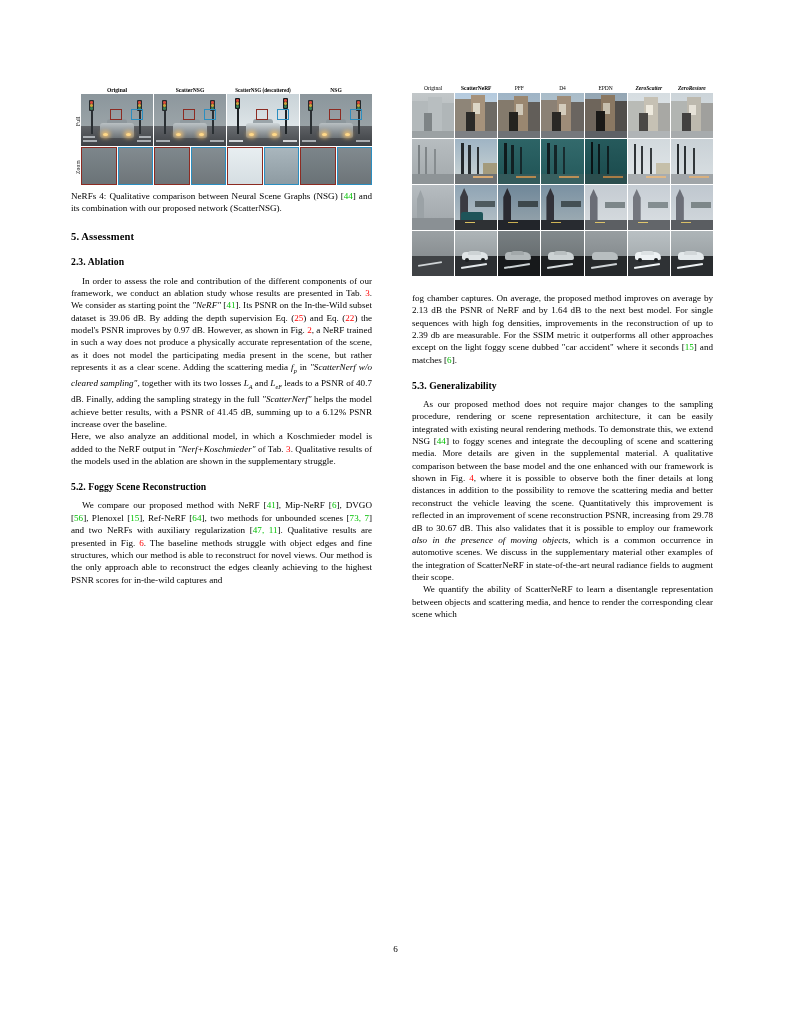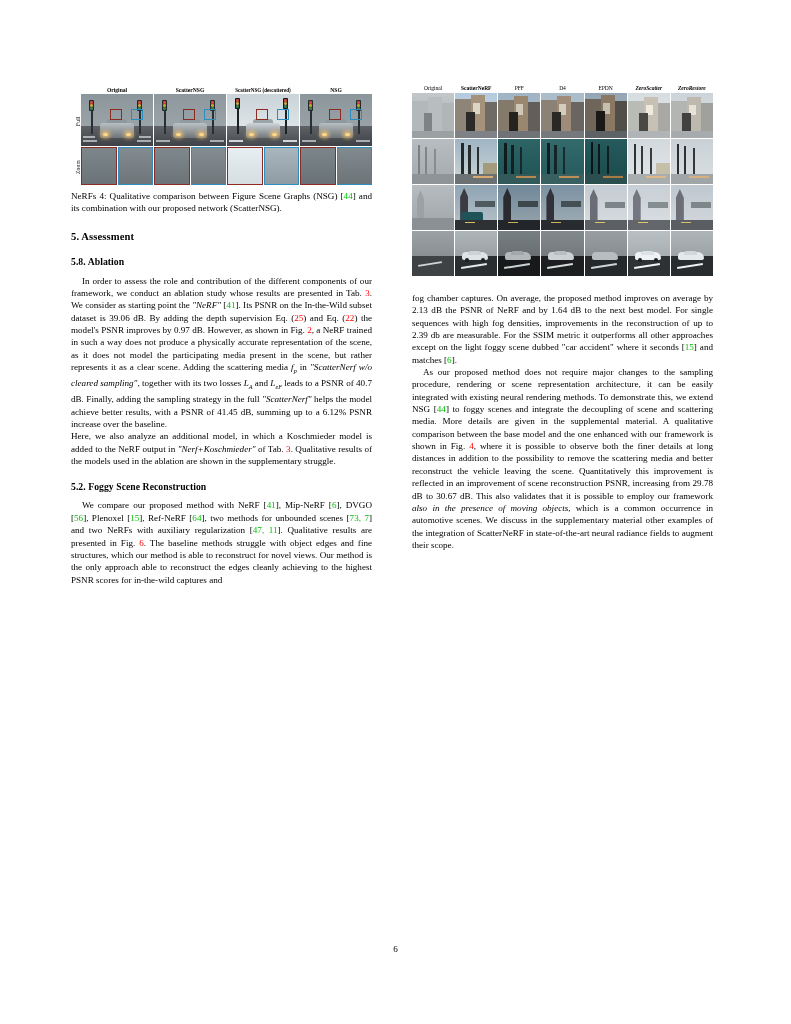--- a/index.html
+++ b/index.html
@@ -311,26 +311,26 @@
           <div class="f4cell zoomrow">
             <div class="f4zpair">
               <div class="f4zh" style="border:1.3px solid #8c2b22;background:linear-gradient(#7c858a,#6a7276);"></div>
               <div class="f4zh" style="border:1.3px solid #2b8ec0;background:linear-gradient(#818a8f,#6d7478);"></div>
             </div>
           </div>
         </div>
       </div>
     </div>
 
-    <p class="caption"><span>NeRFs 4:</span><span> Qualitative comparison between Figure Scene Graphs (NSG) [</span><span class="cite">44</span><span>] and its combination with our proposed network (ScatterNSG).</span></p>
+    <p class="caption"><span>NeRFs 4:</span><span> Qualitative comparison between Neural Scene Graphs (NSG) [</span><span class="cite">44</span><span>] and its combination with our proposed network (ScatterNSG).</span></p>
 
 
     <h2 class="sec">5. Assessment</h2>
 
-    <h3 class="subsec">5.8. Ablation</h3>
+    <h3 class="subsec">2.3. Ablation</h3>
     <p class="indent"><span>In order to assess the role and contribution of the different components of our framework, we conduct an ablation study whose results are presented in Tab. </span><span class="xref">3</span><span>. We consider as starting point the </span><span class="it">"NeRF"</span><span> [</span><span class="cite">41</span><span>]. Its PSNR on the In-the-Wild subset dataset is 39.06 dB. By adding the depth supervision Eq. (</span><span class="xref">25</span><span>) and Eq. (</span><span class="xref">22</span><span>) the model's PSNR improves by 0.97 dB. However, as shown in Fig. </span><span class="xref">2</span><span>, a NeRF trained in such a way does not produce a physically accurate representation of the scene, as it does not model the participating media present in the scene, but rather represents it as a clear scene. Adding the scattering media </span><span class="math"><span>f</span><sub>p</sub></span><span> in </span><span class="it">"ScatterNerf w/o cleared sampling"</span><span>, together with its two losses </span><span class="math"><span>L</span><sub>A</sub></span><span> and </span><span class="math"><span>L</span><sub>eF</sub></span><span> leads to a PSNR of 40.7 dB. Finally, adding the sampling strategy in the full </span><span class="it">"ScatterNerf"</span><span> helps the model achieve better results, with a PSNR of 41.45 dB, summing up to a 6.12% PSNR increase over the baseline.</span></p>
     <p><span>Here, we also analyze an additional model, in which a Koschmieder model is added to the NeRF output in </span><span class="it">"Nerf+Koschmieder"</span><span> of Tab. </span><span class="xref">3</span><span>. Qualitative results of the models used in the ablation are shown in the supplementary struggle.</span></p>
 
     <h3 class="subsec">5.2. Foggy Scene Reconstruction</h3>
     <p class="indent"><span>We compare our proposed method with NeRF [</span><span class="cite">41</span><span>], Mip-NeRF [</span><span class="cite">6</span><span>], DVGO [</span><span class="cite">56</span><span>], Plenoxel [</span><span class="cite">15</span><span>], Ref-NeRF [</span><span class="cite">64</span><span>], two methods for unbounded scenes [</span><span class="cite">73, 7</span><span>] and two NeRFs with auxiliary regularization [</span><span class="cite">47, 11</span><span>]. Qualitative results are presented in Fig. </span><span class="xref">6</span><span>. The baseline methods struggle with object edges and fine structures, which our method is able to reconstruct for novel views. Our method is the only approach able to reconstruct the edges cleanly achieving to the highest PSNR scores for in-the-wild captures and</span></p>
 
   </div>
 
   <div class="col col-right">
 
@@ -599,20 +599,22 @@
             <div class="bld" style="left:13px;bottom:21px;width:13px;height:4px;background:#d3d8da;border-radius:3px 3px 0 0;"></div>
             <div class="bld" style="left:6px;bottom:9px;width:26px;height:2px;background:#edf1f3;transform:rotate(-9deg);"></div>
           </div>
         </div>
       </div>
     </div>
 
 
     <p class="gap" style="margin-top:16px;"><span>fog chamber captures. On average, the proposed method improves on average by 2.13 dB the PSNR of NeRF and by 1.64 dB to the next best model. For single sequences with high fog densities, improvements in the reconstruction of up to 2.39 db are measurable. For the SSIM metric it outperforms all other approaches except on the light foggy scene dubbed "car accident" where it seconds [</span><span class="cite">15</span><span>] and matches [</span><span class="cite">6</span><span>].</span></p>
 
+    <h3 class="subsec">5.3. Generalizability</h3>
     <p class="indent"><span>As our proposed method does not require major changes to the sampling procedure, rendering or scene representation architecture, it can be easily integrated with existing neural rendering methods. To demonstrate this, we extend NSG [</span><span class="cite">44</span><span>] to foggy scenes and integrate the decoupling of scene and scattering media. More details are given in the supplemental material. A qualitative comparison between the base model and the one enhanced with our framework is shown in Fig. </span><span class="xref">4</span><span>, where it is possible to observe both the finer details at long distances in addition to the possibility to remove the scattering media and better reconstruct the vehicle leaving the scene. Quantitatively this improvement is reflected in an improvement of scene reconstruction PSNR, increasing from 29.78 dB to 30.67 dB. This also validates that it is possible to employ our framework </span><span class="it">also in the presence of moving objects</span><span>, which is a common occurrence in automotive scenes. We discuss in the supplementary material other examples of the integration of ScatterNeRF in state-of-the-art neural radiance fields to augment their scope.</span></p>
 
+    <p class="indent">We quantify the ability of ScatterNeRF to learn a disentangle representation between objects and scattering media, and hence to render the corresponding clear scene which</p>
 
   </div>
 
   <div class="pagenum">6</div>
 
 </div>
 
 </body></html>

